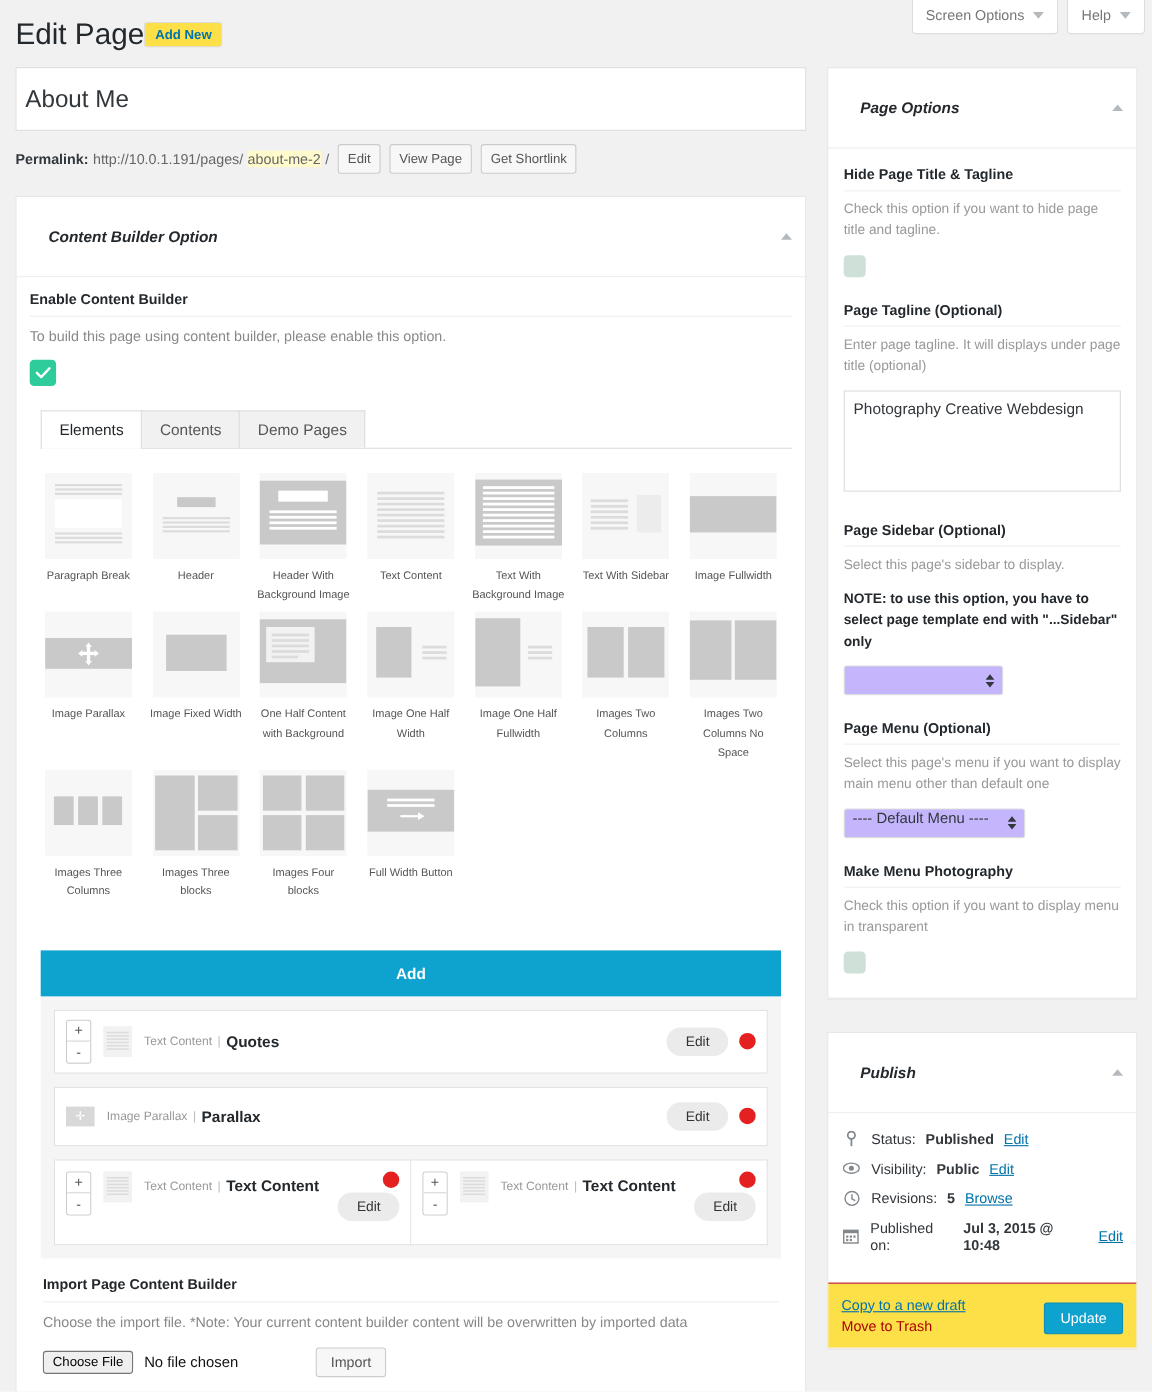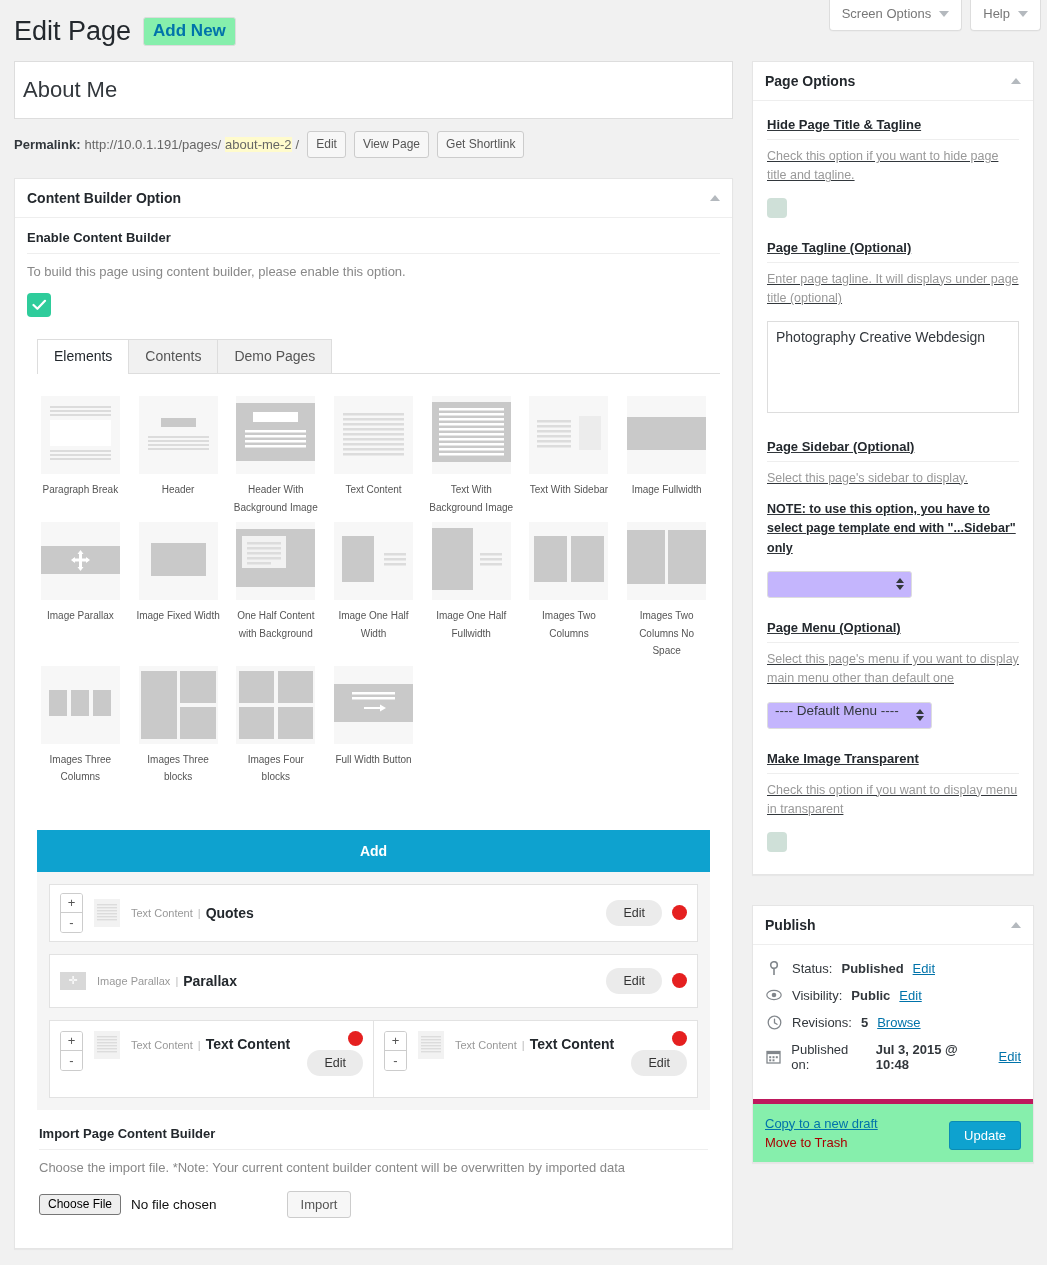--- a/index.html
+++ b/index.html
@@ -33,32 +33,32 @@
     width: 0; height: 0;
     border-left: 5px solid transparent;
     border-right: 5px solid transparent;
     border-top: 6px solid #b4b9be;
     display: inline-block;
   }
 
   
   .page-head {
     position: absolute; left: 14px; top: 14px;
-    display: flex; align-items: center; gap: 12px;
+    display: flex; align-items: center; 
   }
   .page-head h1 {
     margin: 0; font-size: 27px; font-weight: 400;
     color: #23282d; line-height: 1.3;
   }
   .addnew {
-    background: #86efac;
+    background: #fde047;
     border: 1px solid #dcdcdc;
     border-radius: 3px;
     padding: 3px 9px 4px;
-    font-size: 17px;
+    font-size: 12px;
     font-weight: bold;
     color: #0073aa;
     text-decoration: none;
   }
 
   
   .col-main { position: absolute; left: 14px; top: 61px; width: 719px; }
   .col-side { position: absolute; left: 752px; top: 61px; width: 282px; }
 
   
@@ -103,21 +103,21 @@
     border: 1px solid #e5e5e5;
     box-shadow: 0 1px 1px rgba(0,0,0,0.04);
     margin-top: 20px;
   }
   .mb-head {
     border-bottom: 1px solid #eee;
     padding: 11px 12px;
     display: flex; align-items: center; justify-content: space-between;
   }
   .mb-head h2 {
-    margin: 0; font-size: 14px; font-weight: bold; color: #23282d;
+    margin: 17px; font-size: 14px; font-weight: bold; color: #23282d; font-style: italic;
   }
   .caret-up {
     width: 0; height: 0;
     border-left: 5px solid transparent;
     border-right: 5px solid transparent;
     border-bottom: 6px solid #b4b9be;
   }
   .mb-body { padding: 12px; }
 
   
@@ -319,21 +319,21 @@
   }
 
   
   .side-label {
     font-size: 13px; font-weight: bold; color: #23282d;
     margin: 0 0 7px 0; padding-bottom: 7px;
     border-bottom: 1px solid #eee;
   }
   .side-desc { font-size: 12.5px; color: #999; margin: 0 0 12px 0; line-height: 1.55; }
   .side-note { font-size: 12.5px; color: #23282d; font-weight: bold; margin: 0 0 12px 0; line-height: 1.55; }
-  .side-block { margin-bottom: 22px; text-decoration: underline; }
+  .side-block { margin-bottom: 22px; }
   .ta {
     width: 100%; height: 92px;
     border: 1px solid #ddd;
     padding: 7px 8px;
     font-size: 14px;
     font-family: "Liberation Sans", sans-serif;
     color: #32373c;
     resize: none;
     outline: none;
   }
@@ -365,22 +365,22 @@
   
   .pub-body { padding: 16px 12px 12px 12px; }
   .pub-line {
     display: flex; align-items: center; gap: 9px;
     font-size: 13px; color: #32373c; margin-bottom: 12px;
   }
   .pub-line .ic { width: 18px; display: flex; justify-content: center; color: #82878c; }
   .pub-line b { font-weight: bold; }
   .pub-line a { color: #0073aa; text-decoration: underline; }
   .pub-foot {
-    border-top: 5px solid #be185d;
-    background: #86efac;
+    border-top: 1px solid #be185d;
+    background: #fde047;
     padding: 12px 12px 12px 12px;
   }
   .pub-foot .links { display: flex; flex-direction: column; gap: 4px; }
   .pub-foot a.draft { color: #0073aa; font-size: 13px; text-decoration: underline; }
   .pub-foot a.trash { color: #a00; font-size: 13px; text-decoration: none; }
   .update-btn {
     background: #0ea2cf;
     border: 1px solid #0b8cb4;
     color: #fff;
     border-radius: 3px;
@@ -841,21 +841,21 @@
             <option>---- Default Menu ----</option>
           </select>
           <span class="sel-arrows">
               <i class="up"></i>
               <i class="dn"></i>
             </span>
         </div>
       </div>
 
       <div class="side-block" style="margin-bottom:8px">
-        <p class="side-label">Make Image Transparent</p>
+        <p class="side-label">Make Menu Photography</p>
         <p class="side-desc">Check this option if you want to display menu in transparent</p>
         <div class="cb-off"></div>
       </div>
 
     </div>
   </div>
 
   <div class="metabox" style="margin-top:30px">
     <div class="mb-head">
       <h2>Publish</h2>

